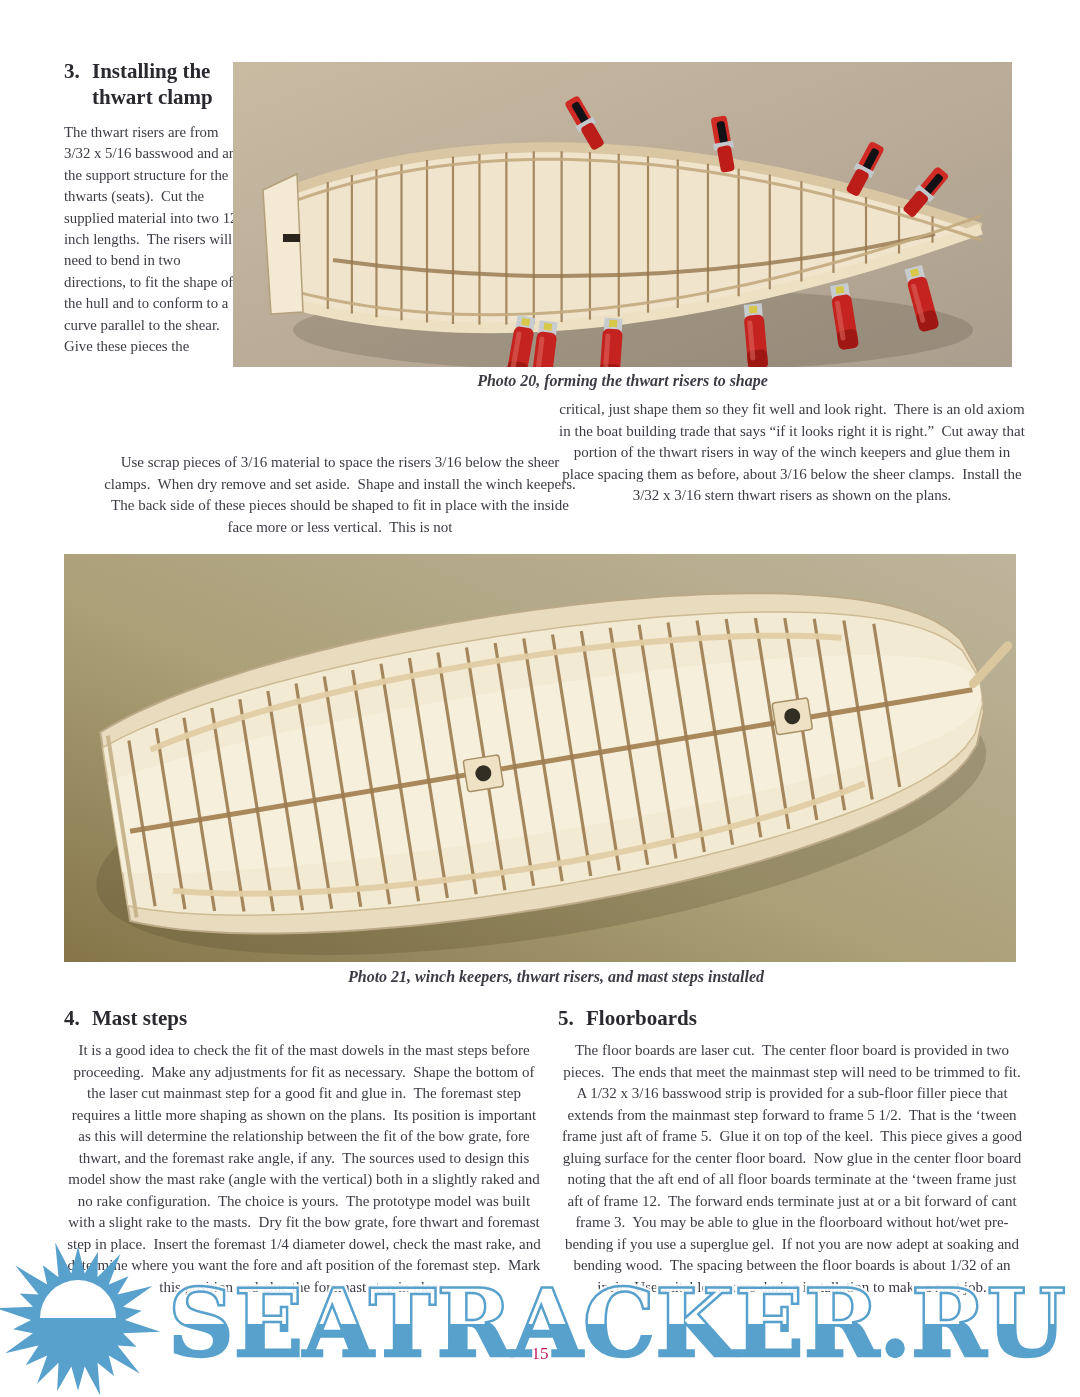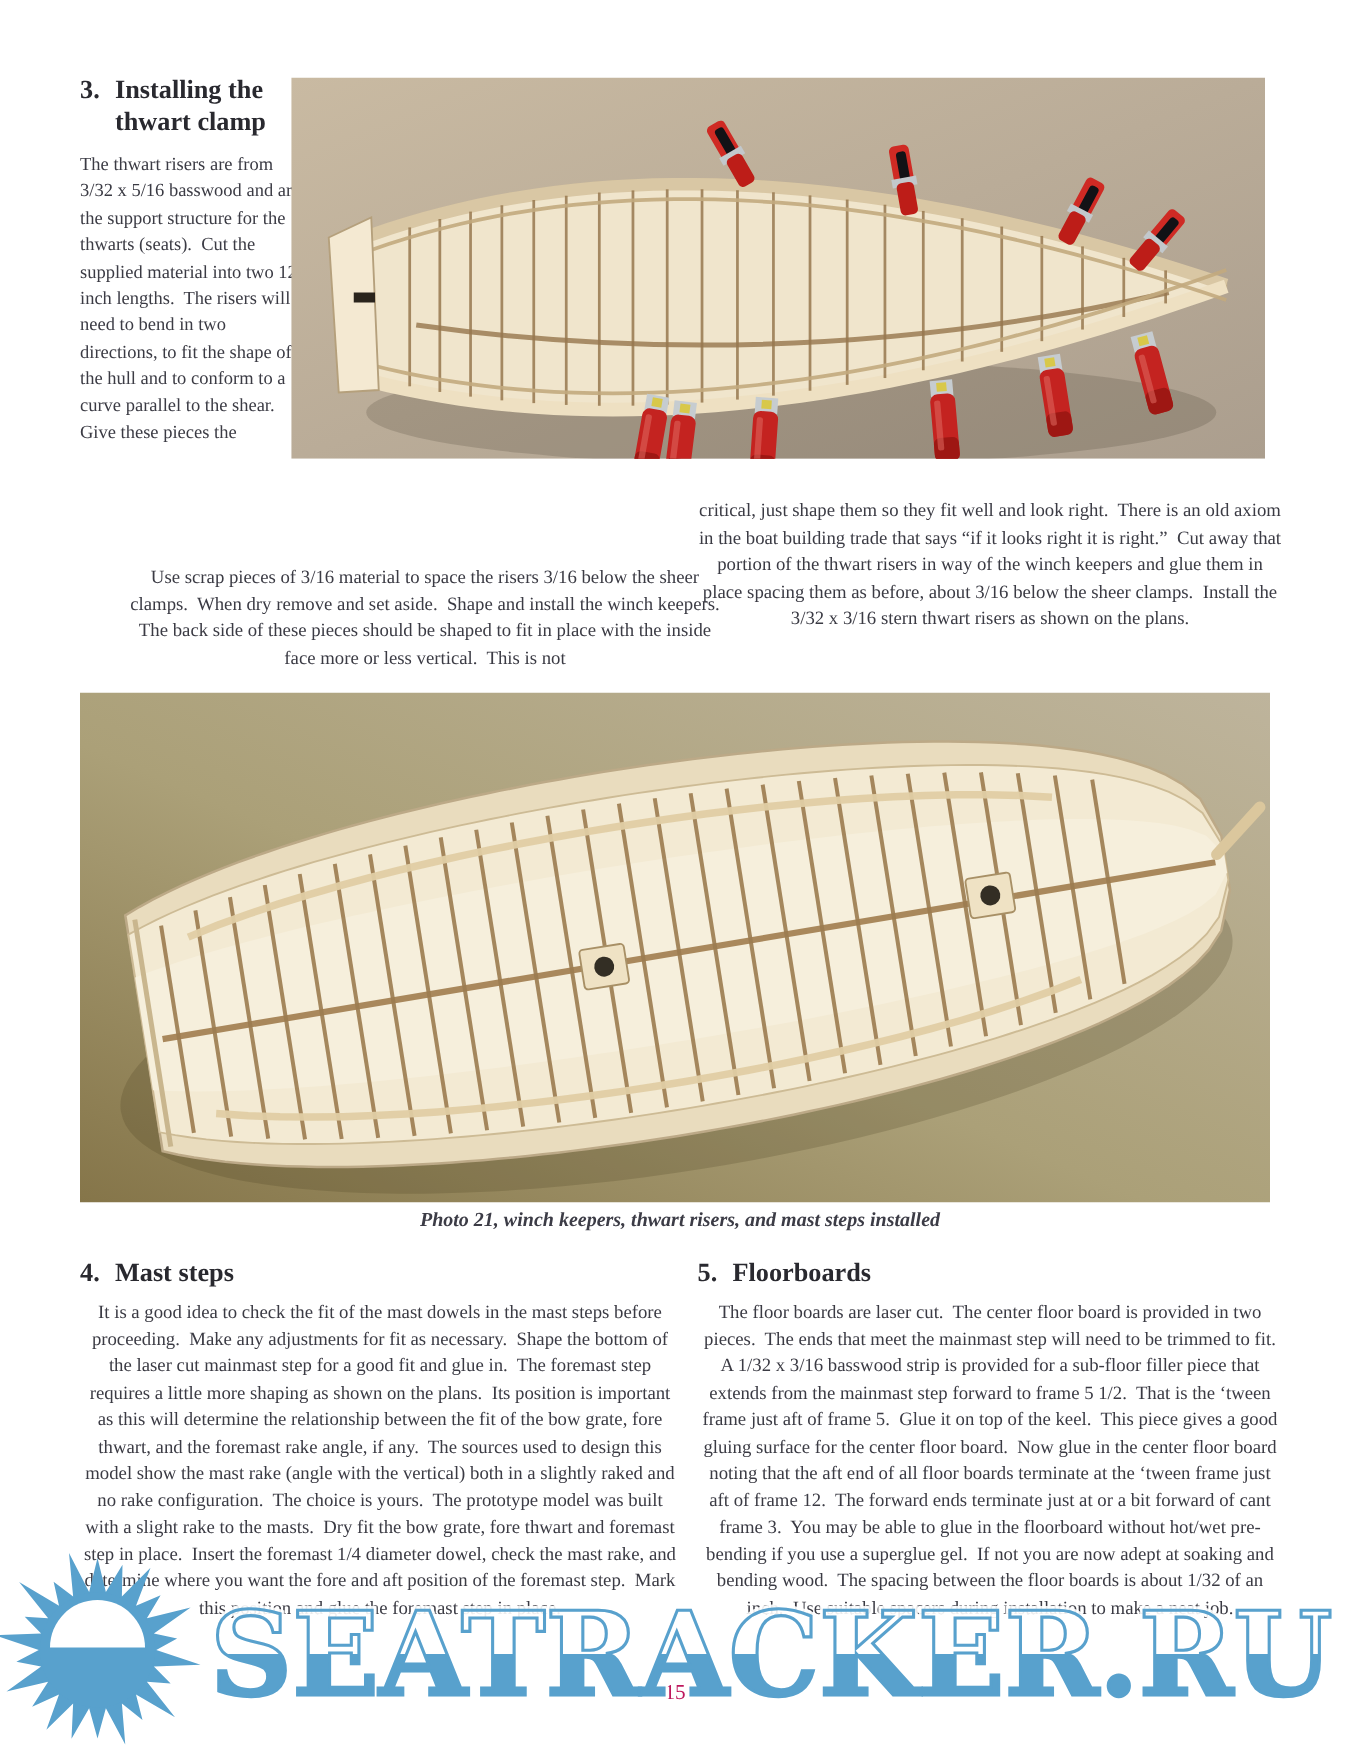--- a/index.html
+++ b/index.html
@@ -107,20 +107,21 @@
       <use href="#clampA" transform="translate(627,116) rotate(28)"></use>
       <use href="#clampA" transform="translate(686,138) rotate(40)"></use>
       <use href="#clampB" transform="translate(287,292) rotate(10)"></use>
       <use href="#clampB" transform="translate(311,297) rotate(7)"></use>
       <use href="#clampB" transform="translate(378,294) rotate(4)"></use>
       <use href="#clampB" transform="translate(523,280) rotate(-5)"></use>
       <use href="#clampB" transform="translate(612,260) rotate(-9)"></use>
       <use href="#clampB" transform="translate(690,242) rotate(-15)"></use>
     </g>
   </svg>
+  <div class="abs caption" style="left:233px;top:372px;width:779px;">Photo 20, forming the thwart risers to shape</div>
 
   <div class="abs body-text" style="left:80px;top:452px;width:480px;margin-left:20px;">Use scrap pieces of 3/16 material to space the risers 3/16 below the sheer clamps.  When dry remove and set aside.  Shape and install the winch keepers.  The back side of these pieces should be shaped to fit in place with the inside face more or less vertical.  This is not</div>
   <div class="abs body-text" style="left:559px;top:399px;width:466px;">critical, just shape them so they fit well and look right.  There is an old axiom in the boat building trade that says “if it looks right it is right.”  Cut away that portion of the thwart risers in way of the winch keepers and glue them in place spacing them as before, about 3/16 below the sheer clamps.  Install the 3/32 x 3/16 stern thwart risers as shown on the plans.</div>
 
   <svg class="abs photo" style="left:64px;top:554px;" width="952" height="408" viewBox="0 0 952 408">
     <defs>
       <linearGradient id="bg21" x1="1" y1="0" x2="0" y2="1">
         <stop offset="0" stop-color="#beb49c"></stop>
         <stop offset="0.55" stop-color="#aba078"></stop>
         <stop offset="1" stop-color="#857549"></stop>
@@ -169,21 +170,21 @@
         <rect x="236" y="-20" width="36" height="32" rx="3" fill="#efe2c4" stroke="#a89066" stroke-width="1.5"></rect>
         <circle cx="254" cy="-4" r="8" fill="#332e24"></circle>
       </g>
       <g>
         <rect x="-78" y="-12" width="36" height="32" rx="3" fill="#efe2c4" stroke="#a89066" stroke-width="1.5"></rect>
         <circle cx="-60" cy="4" r="8" fill="#332e24"></circle>
       </g>
       <path d="M 438,-8 L 478,-40" stroke="#dbc79d" stroke-width="9" stroke-linecap="round"></path>
     </g>
   </svg>
-  <div class="abs caption" style="left:68px;top:968px;width:952px;">Photo 21, winch keepers, thwart risers, and mast steps installed</div>
+  <div class="abs caption" style="left:80px;top:968px;width:952px;">Photo 21, winch keepers, thwart risers, and mast steps installed</div>
 
   <div class="abs heading" style="left:64px;top:1005px;width:300px;">
     <span class="num">4.</span>
     <span>Mast steps</span>
   </div>
   <div class="abs body-text" style="left:64px;top:1040px;width:480px;">It is a good idea to check the fit of the mast dowels in the mast steps before proceeding.  Make any adjustments for fit as necessary.  Shape the bottom of the laser cut mainmast step for a good fit and glue in.  The foremast step requires a little more shaping as shown on the plans.  Its position is important as this will determine the relationship between the fit of the bow grate, fore thwart, and the foremast rake angle, if any.  The sources used to design this model show the mast rake (angle with the vertical) both in a slightly raked and no rake configuration.  The choice is yours.  The prototype model was built with a slight rake to the masts.  Dry fit the bow grate, fore thwart and foremast step in place.  Insert the foremast 1/4 diameter dowel, check the mast rake, and determine where you want the fore and aft position of the foremast step.  Mark this position and glue the foremast step in place.</div>
 
   <div class="abs heading" style="left:558px;top:1005px;width:300px;">
     <span class="num">5.</span>
     <span>Floorboards</span>

